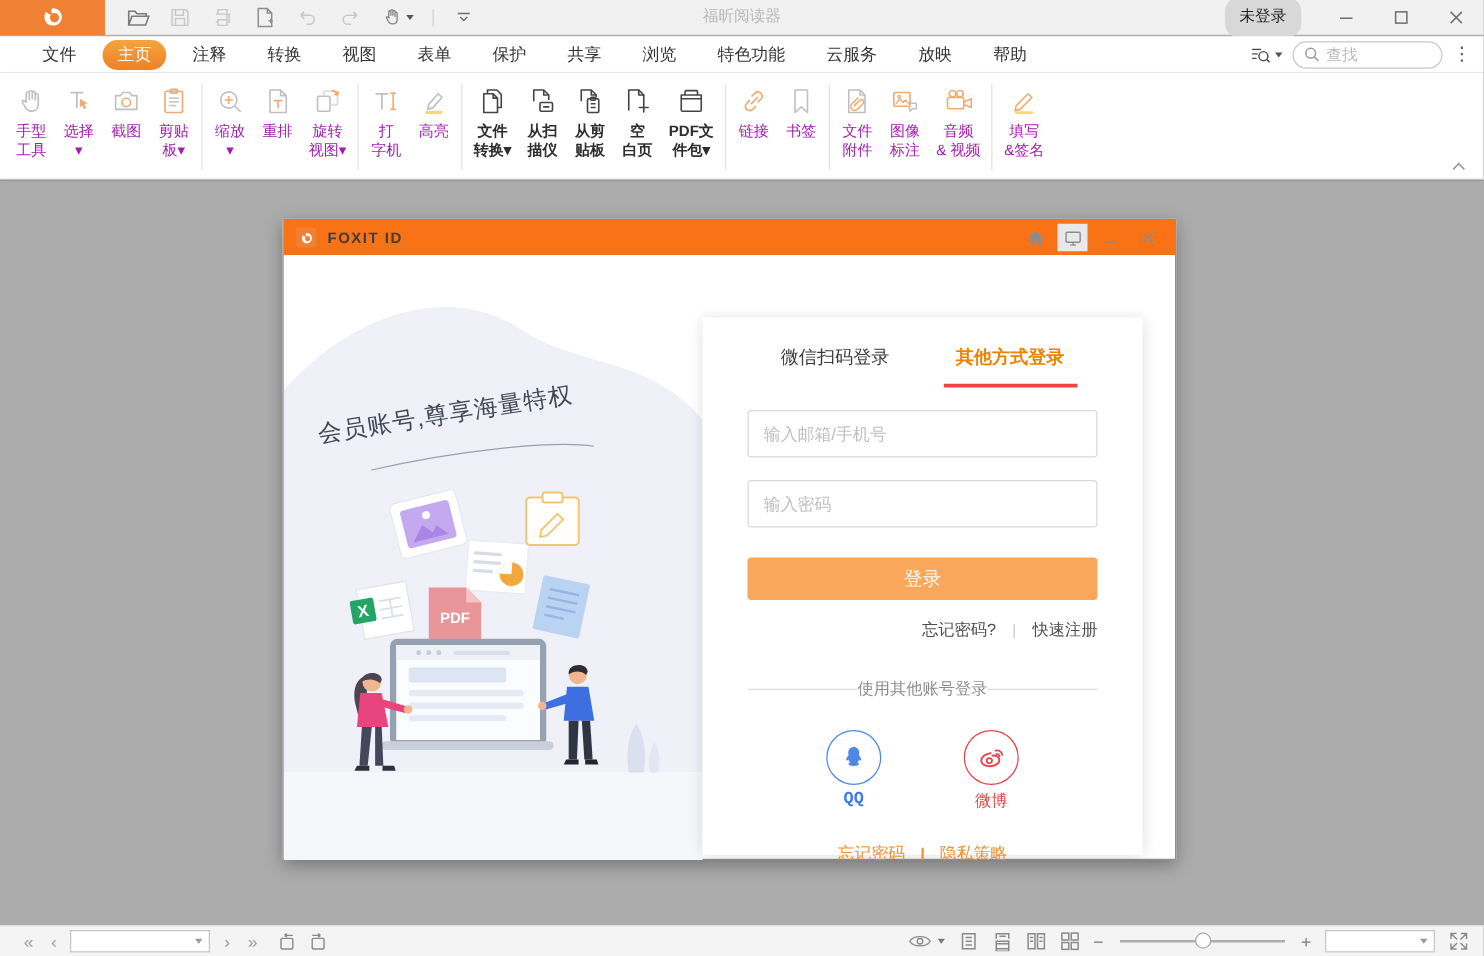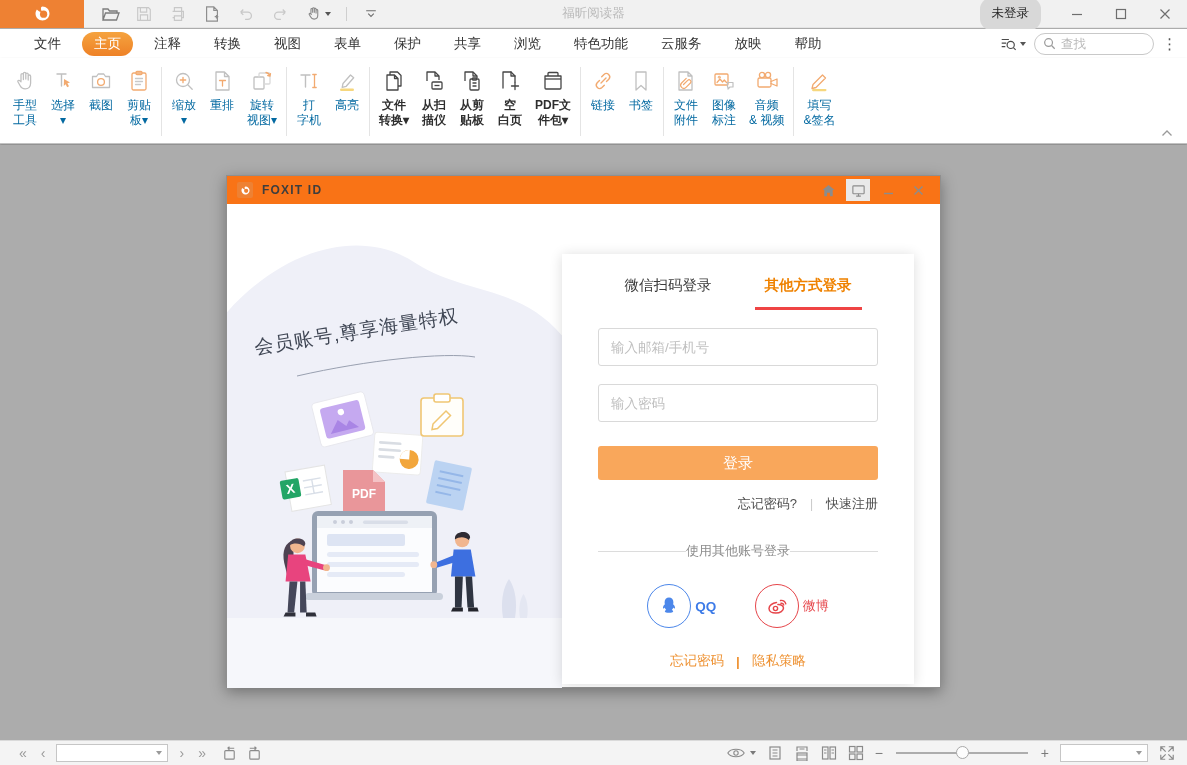--- a/index.html
+++ b/index.html
@@ -29,21 +29,21 @@
   .search-pill input { border:none; outline:none; width:70px; font-size:12.5px; color:#b91c1c; background:transparent; font-family:inherit; }
   .search-pill input::placeholder { color:#B8B8B8; }
   .dots { color:#555; font-size:15px; letter-spacing:0; line-height:10px; }
 
   
   .ribbon { position:absolute; top:58px; left:0; right:0; height:86px; background:#fff; border-bottom:1px solid #C2C2C2; box-shadow:0 1px 2px rgba(0,0,0,.22); display:flex; align-items:stretch; padding:4px 2px 2px 6px; }
   .rgroup { display:flex; }
   .rdivider { width:1px; background:#E4E4E4; margin:5px 3px; }
   .ritem { display:flex; flex-direction:column; align-items:center; padding:1px 6px; min-width:36px; cursor:default; }
   .ricon { height:35px; display:flex; align-items:center; justify-content:center; }
-  .rlabel { font-size:12px; line-height:15px; text-align:center; white-space:pre-line; color:#0369a1; }
+  .rlabel { font-size:12px; line-height:15px; text-align:center; white-space:pre-line; color:#a21caf; }
   .ritem.enabled .rlabel { color:#2E2E2E; font-weight:700; }
   .ribbon-collapse { position:absolute; right:14px; bottom:6px; color:#9a9a9a; }
 
   
   .workspace { position:absolute; top:145px; left:0; right:0; bottom:25px; background:#ACACAC; }
 
   
   .dialog { position:absolute; left:226px; top:175px; width:715px; height:513px; background:#fff; border:1px solid #8F8F8F; box-shadow:0 4px 14px rgba(0,0,0,.35); }
   .dlg-titlebar { height:28px; display:flex; align-items:center; padding:0 10px; background:#f97316; }
   .dlg-logo { width:16px; height:16px; background:#EE8133; border-radius:2px; display:flex; align-items:center; justify-content:center; }
@@ -67,21 +67,21 @@
   .fld { margin-top:18px; height:38px; border:1px solid #D9D9D9; border-radius:3px; display:flex; align-items:center; padding:0 12px; }
   .fld input { border:none; outline:none; width:100%; font-size:13.5px; color:#333; font-family:inherit; background:transparent; }
   .fld input::placeholder { color:#BFBFBF; }
   .login-btn { margin-top:24px; width:100%; height:34px; border:none; border-radius:3px; background:#F9A75B; color:#fff; font-size:15px; font-family:inherit; cursor:pointer; }
   .links-row { margin-top:15px; display:flex; justify-content:flex-end; align-items:center; gap:13px; font-size:13px; color:#4F4F4F; }
   .links-sep { color:#C9C9C9; font-size:12px; }
   .divider-row { margin-top:29px; display:flex; align-items:center; gap:0; }
   .divider-row .line { flex:1; height:1px; background:#DCDCDC; }
   .divider-row .txt { color:#8C8C8C; font-size:13px; white-space:nowrap; }
   .social-row { margin-top:24px; display:flex; justify-content:space-around; padding:0 30px; }
-  .social { display:flex; flex-direction:row; align-items:center; gap:4px; cursor:pointer; }
+  .social { display:flex; flex-direction:column; align-items:center; gap:4px; cursor:pointer;font-family:Liberation Mono, monospace; }
   .scircle { width:44px; height:44px; border-radius:50%; display:flex; align-items:center; justify-content:center; background:#fff; }
   .qq .scircle { border:1px solid #4C87EA; }
   .qq .slabel { color:#3D7BE8; font-size:13.5px; font-weight:700; }
   .weibo .scircle { border:1px solid #E6454A; }
   .weibo .slabel { color:#E6454A; font-size:13px; }
   .agree-row { margin-top:24px; display:flex; justify-content:center; align-items:center; gap:12px; font-size:13.5px; color:#EE9233; }
   .agree-sep { color:#EE9233; font-weight:700; }
 
   
   .statusbar { position:absolute; left:0; right:0; bottom:0; height:25px; background:#F4F4F4; border-top:1px solid #DADADA; display:flex; align-items:center; padding:0 12px; color:#8A8A8A; }

